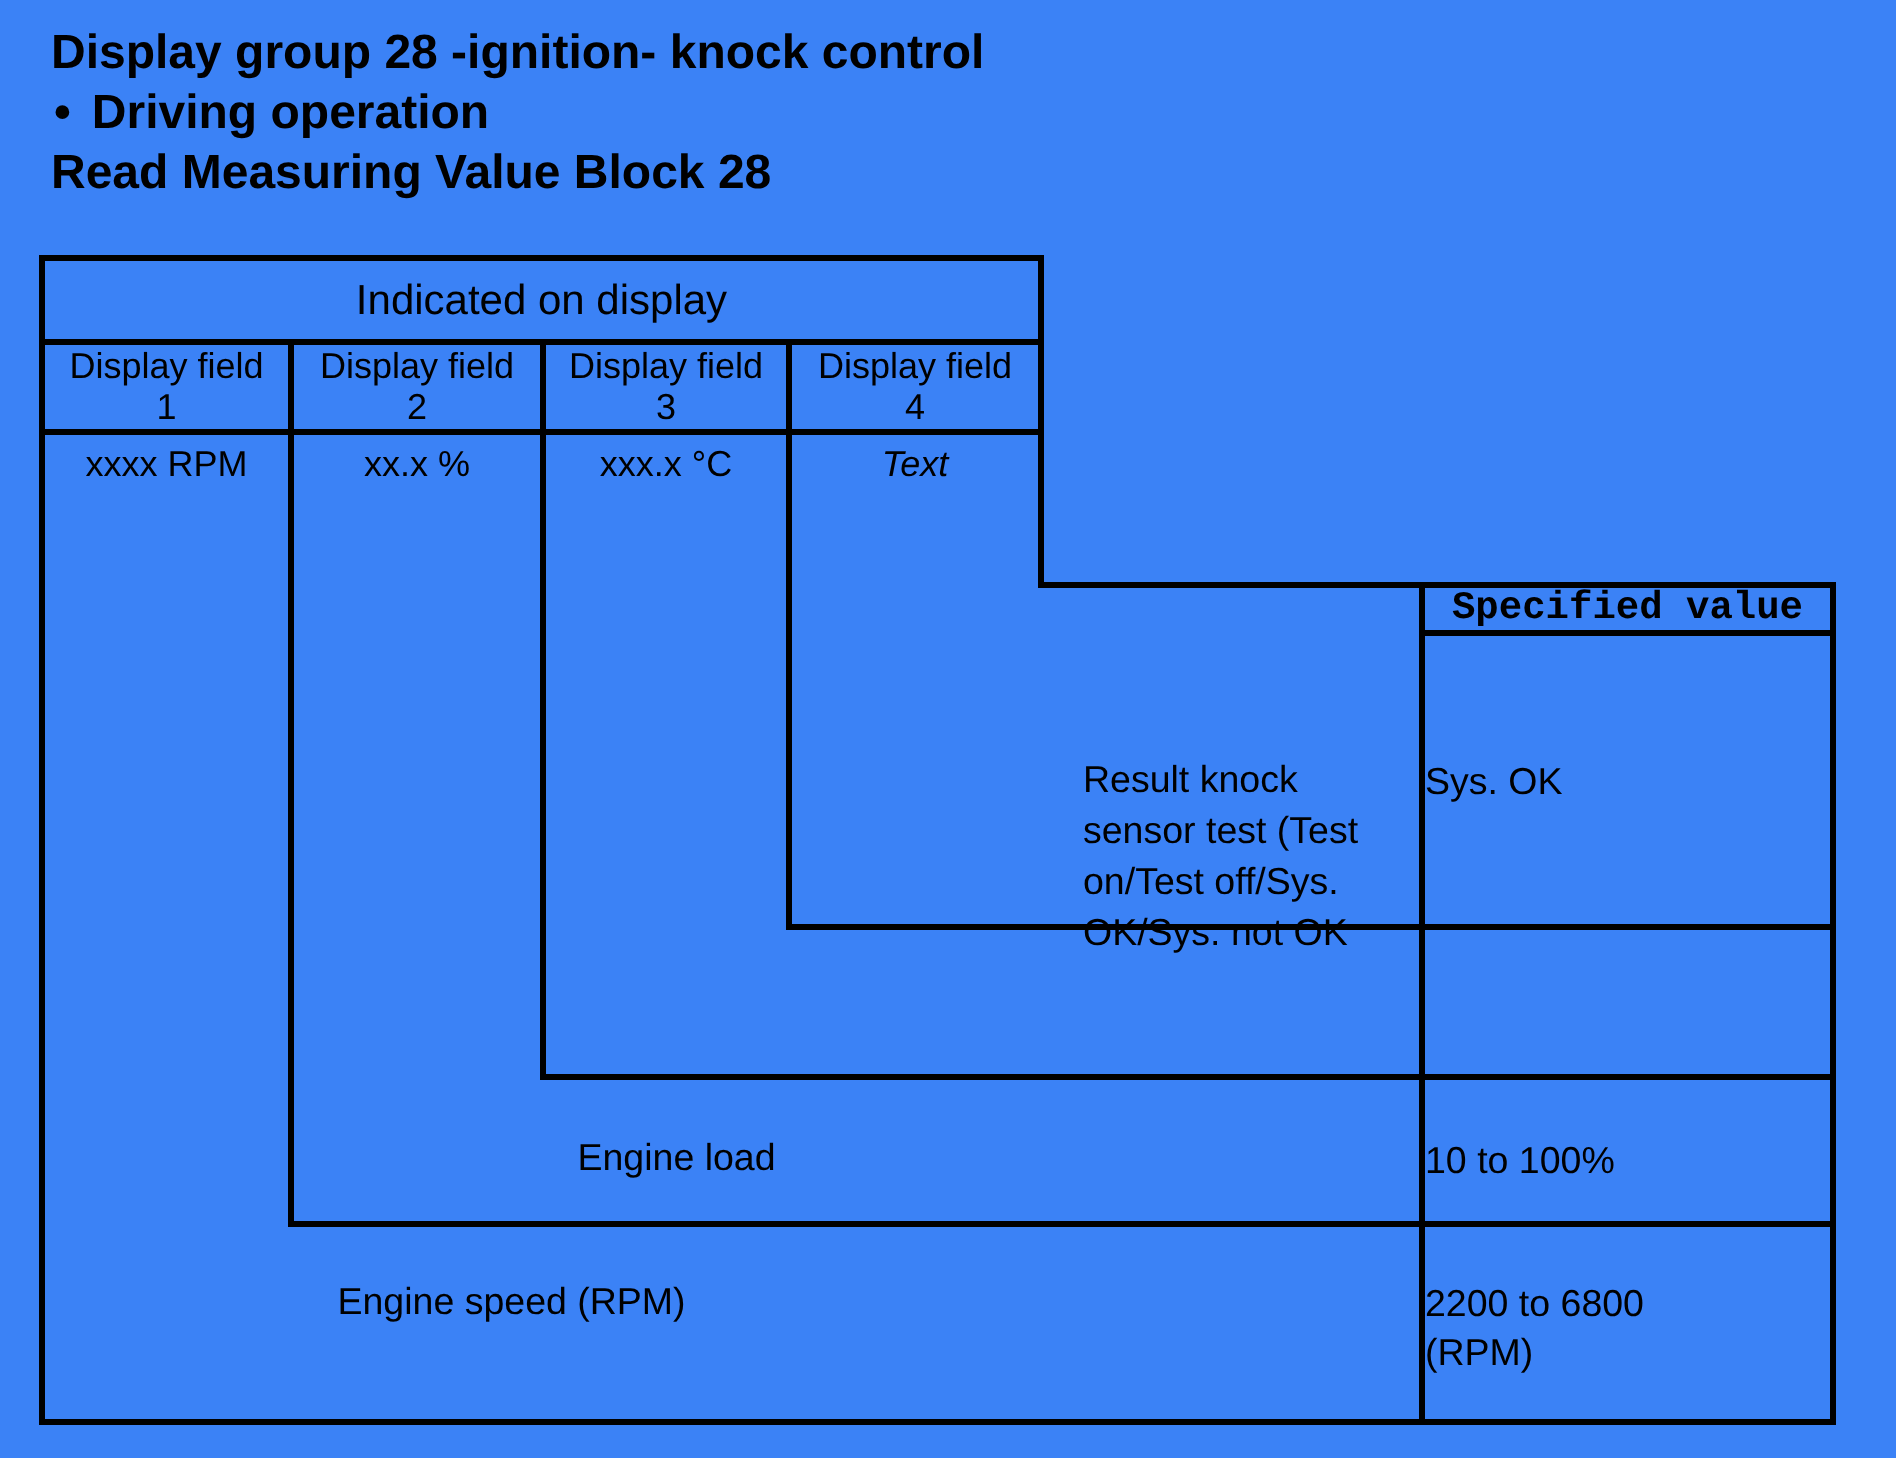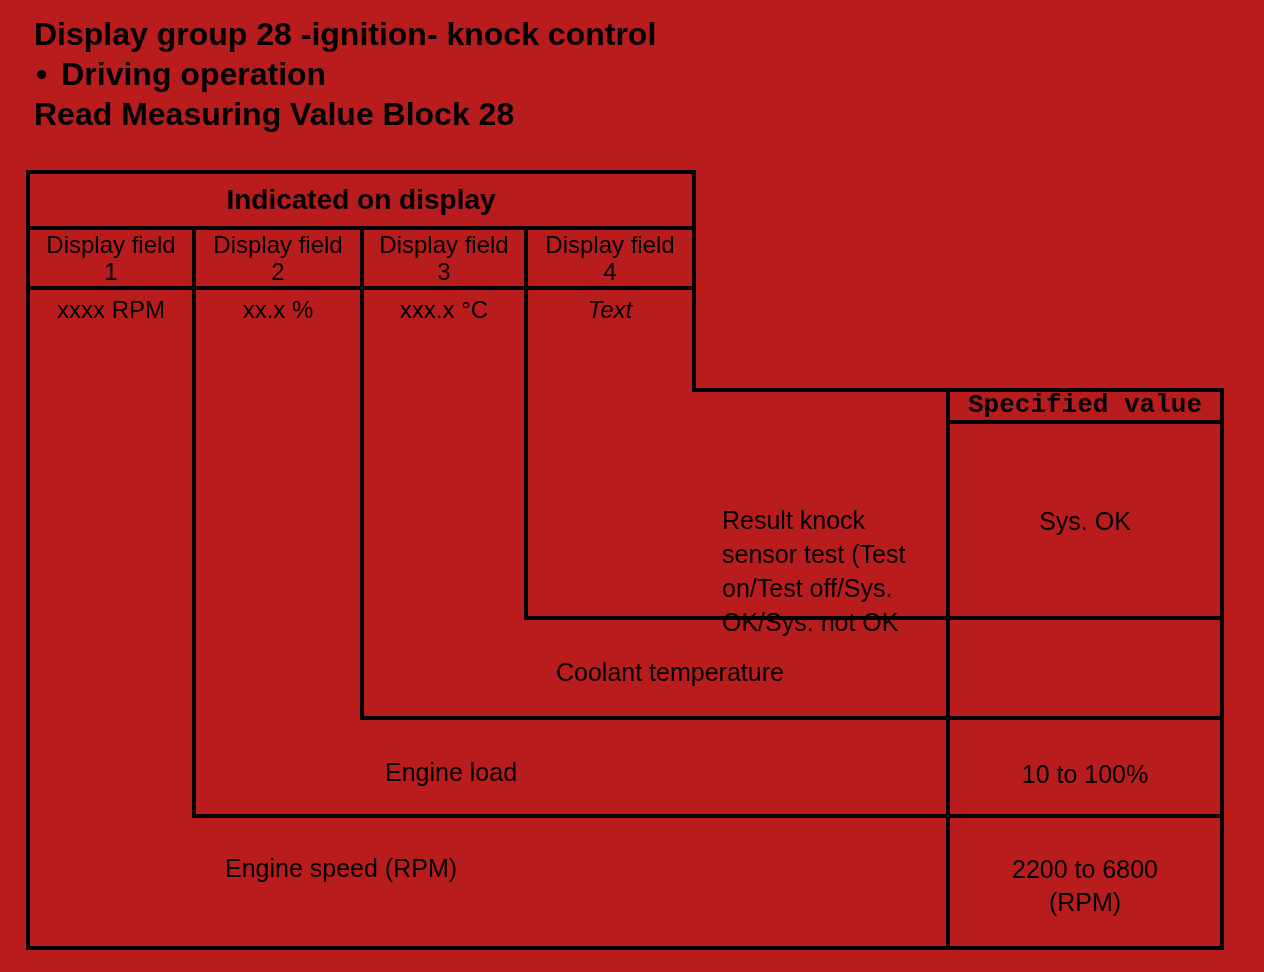--- a/index.html
+++ b/index.html
@@ -1,47 +1,47 @@
 <!DOCTYPE html>
 <html><head>
 <meta charset="utf-8">
 <style>
   html,body{margin:0;padding:0;background:#ffffff;}
   #page{
     position:relative;
     width:1264px;height:972px;
-    background:#b91c1c;
+    background:#3b82f6;
     font-family:"Liberation Sans", sans-serif;
     color:#000000;
     overflow:hidden;
   }
   .ln{position:absolute;background:#000000;}
   .txt{position:absolute;white-space:nowrap;}
   .title{font-size:32px;font-weight:bold;letter-spacing:0px;}
   .bullet-row{display:flex;align-items:center;gap:14px;}
   .big-head{
     position:absolute;display:flex;align-items:center;justify-content:center;
-    font-size:28px;font-weight:bold;
+    font-size:28px;font-weight:normal;
   }
   .spec-head{
     position:absolute;display:flex;align-items:center;justify-content:center;
     font-size:26px;font-weight:bold;
   }
   .col-cell{
     position:absolute;text-align:center;
     font-size:24px;line-height:27px;white-space:pre-line;
   }
   .val-cell{
     position:absolute;text-align:center;
     font-size:24px;white-space:nowrap;
   }
   .body-txt{font-size:25px;}
   .multi{white-space:pre-line;line-height:34px;margin-top:48px;}
   .spec-val{
-    position:absolute;text-align:center;font-size:25px;white-space:pre-line;line-height:33px;
+    position:absolute;font-size:25px;white-space:pre-line;line-height:33px;
   }
 </style>
 </head>
 <body>
 
 <div id="page">
 
   <div class="txt title" style="left:34px;top:16px;">Display group 28 -ignition- knock control</div>
   <div class="txt title bullet-row" style="left:36px;top:56px;">
     <span>•</span>
@@ -84,21 +84,20 @@
   <div class="val-cell" style="left:528px;top:296px;width:164px;font-style:italic;">Text</div>
 
   <div class="spec-head" style="left:950px;top:390px;width:270px;height:30px;font-family:Liberation Mono, monospace;">Specified value</div>
 
   <div class="txt body-txt multi" style="left:722px;top:455px;">Result knock
 sensor test (Test
 on/Test off/Sys.
 OK/Sys. not OK</div>
   <div class="spec-val" style="left:950px;top:505px;width:270px;">Sys. OK</div>
 
-  <div class="txt body-txt" style="left:556px;top:658px;">Coolant temperature</div>
 
   <div class="txt body-txt" style="left:385px;top:758px;">Engine load</div>
   <div class="spec-val" style="left:950px;top:758px;width:270px;">10 to 100%</div>
 
   <div class="txt body-txt" style="left:225px;top:854px;">Engine speed (RPM)</div>
   <div class="spec-val" style="left:950px;top:853px;width:270px;">2200 to 6800
 (RPM)</div>
 
 </div>
 

